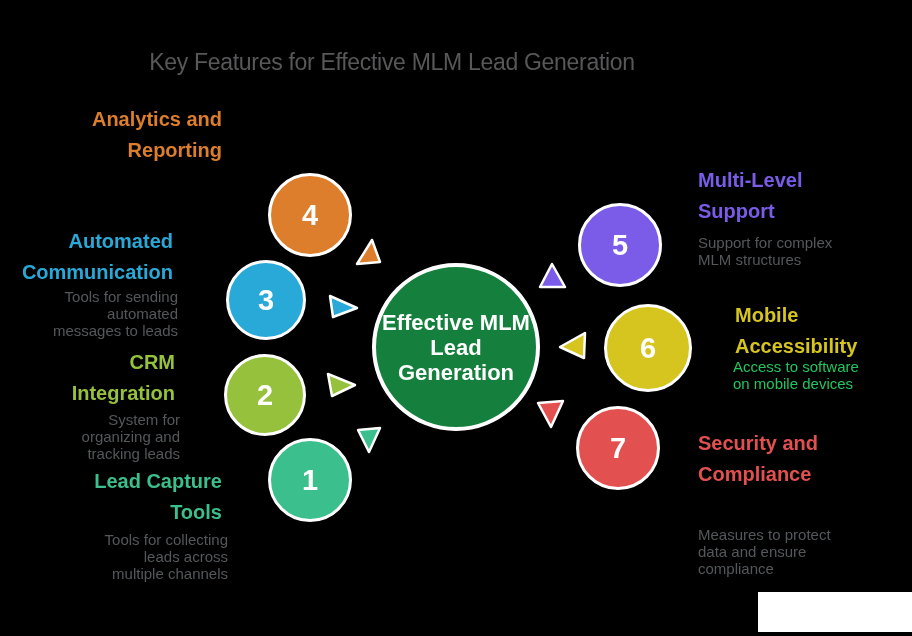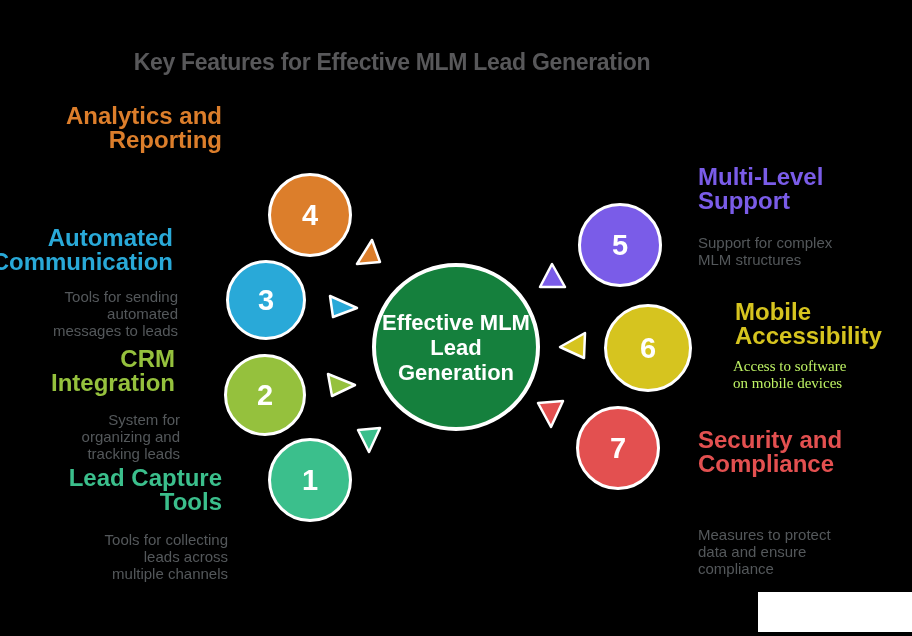--- a/index.html
+++ b/index.html
@@ -15,29 +15,29 @@
     overflow: hidden;
   }
   .title {
     position: absolute;
     left: 0;
     top: 48px;
     width: 784px;
     text-align: center;
     font-size: 23px;
     line-height: 28px;
-    font-weight: bold;
+    font-weight: normal;
     letter-spacing: -0.3px;
     white-space: nowrap;
   }
   .label {
     position: absolute;
     font-weight: bold;
-    font-size: 24px;
-    line-height: 24px;
+    font-size: 20px;
+    line-height: 31px;
     white-space: pre-line;
   }
   .desc {
     position: absolute;
     font-size: 15px;
     line-height: 17px;
     white-space: pre-line;
   }
   .align-r { text-align: right; }
   .align-l { text-align: left; }
@@ -146,21 +146,21 @@
 leads across
 multiple channels</div>
 
   <div class="label align-l ml-label" style="color: rgb(122, 92, 232);">Multi-Level
 Support</div>
   <div class="desc align-l ml-desc" style="color: rgb(84, 88, 91);">Support for complex
 MLM structures</div>
 
   <div class="label align-l mo-label" style="color: rgb(214, 196, 31);">Mobile
 Accessibility</div>
-  <div class="desc align-l mo-desc" style="color: #bef264; font-family: Liberation Serif, serif;">Access to software
+  <div class="desc align-l mo-desc" style="color: #22c55e;">Access to software
 on mobile devices</div>
 
   <div class="label align-l se-label" style="color: rgb(227, 80, 80);">Security and
 Compliance</div>
   <div class="desc align-l se-desc" style="color: rgb(84, 88, 91); margin-top: 32px;">Measures to protect
 data and ensure
 compliance</div>
 
   <div class="circle c4" style="background-color: rgb(220, 126, 43);">
     <span class="num">4</span>

